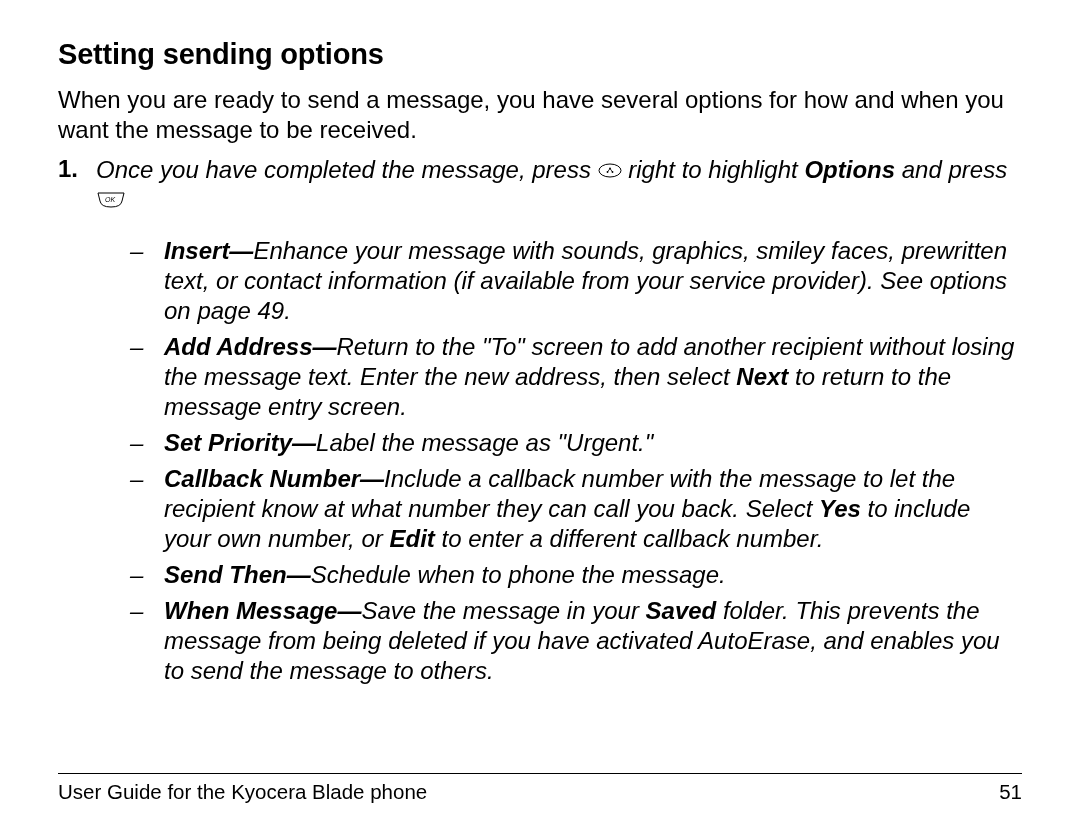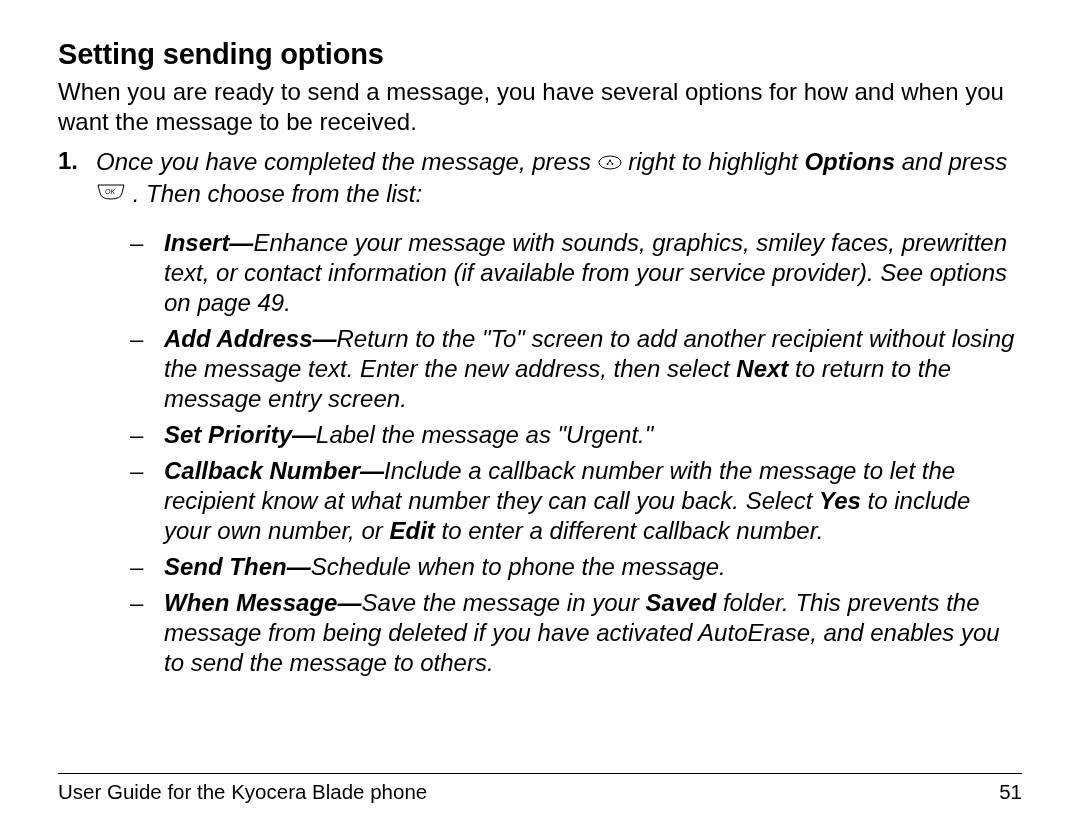--- a/index.html
+++ b/index.html
@@ -12,21 +12,21 @@
       background: #ffffff;
       color: #000000;
       width: 1080px;
       height: 834px;
       padding: 38px 58px 30px 58px;
       position: relative;
     }
     .section-heading {
       font-size: 29px;
       font-weight: bold;
-      margin-bottom: 6px;
+      margin-bottom: 14px;
       letter-spacing: -0.2px;
     }
     .intro-text {
       font-size: 24px;
       line-height: 1.25;
       margin-bottom: 10px;
     }
     .step-list {
       list-style: none;
     }
@@ -106,21 +106,21 @@
       <span>Once you have completed the message, press </span><span class="inline-icon"><svg width="24" height="15" viewBox="0 0 24 15">
             <ellipse cx="12" cy="7.5" rx="11" ry="6.5" fill="none" stroke="#000" stroke-width="1"></ellipse>
             <circle cx="12" cy="5.5" r="0.9" fill="#000"></circle>
             <circle cx="9.5" cy="9" r="0.9" fill="#000"></circle>
             <circle cx="14.5" cy="9" r="0.9" fill="#000"></circle>
             <line x1="12" y1="5.5" x2="9.5" y2="9" stroke="#000" stroke-width="0.8"></line>
             <line x1="12" y1="5.5" x2="14.5" y2="9" stroke="#000" stroke-width="0.8"></line>
           </svg></span><span> right to highlight </span><span class="bold">Options</span><span> and press </span><span class="inline-icon"><svg width="30" height="18" viewBox="0 0 30 18">
             <path d="M 2 2 L 28 2 L 26 10 Q 25 16 15 16 Q 5 16 4 10 Z" fill="none" stroke="#000" stroke-width="1"></path>
             <text x="14" y="11" font-size="7" text-anchor="middle" font-family="Arial" fill="#000">OK</text>
-          </svg></span><span> . Then choose from the list:</span>
+          </svg></span>
 
       <ul class="sub-list" id="sub-list">
           <li class="sub-item">
             <span class="dash">–</span>
             <span class="sub-body"><span class="bold">Insert—</span><span>Enhance your message with sounds, graphics, smiley faces, prewritten text, or contact information (if available from your service provider). See options on page 49.</span></span>
           </li>
           <li class="sub-item">
             <span class="dash">–</span>
             <span class="sub-body"><span class="bold">Add Address—</span><span>Return to the "To" screen to add another recipient without losing the message text. Enter the new address, then select </span><span class="bold">Next</span><span> to return to the message entry screen.</span></span>
           </li>

